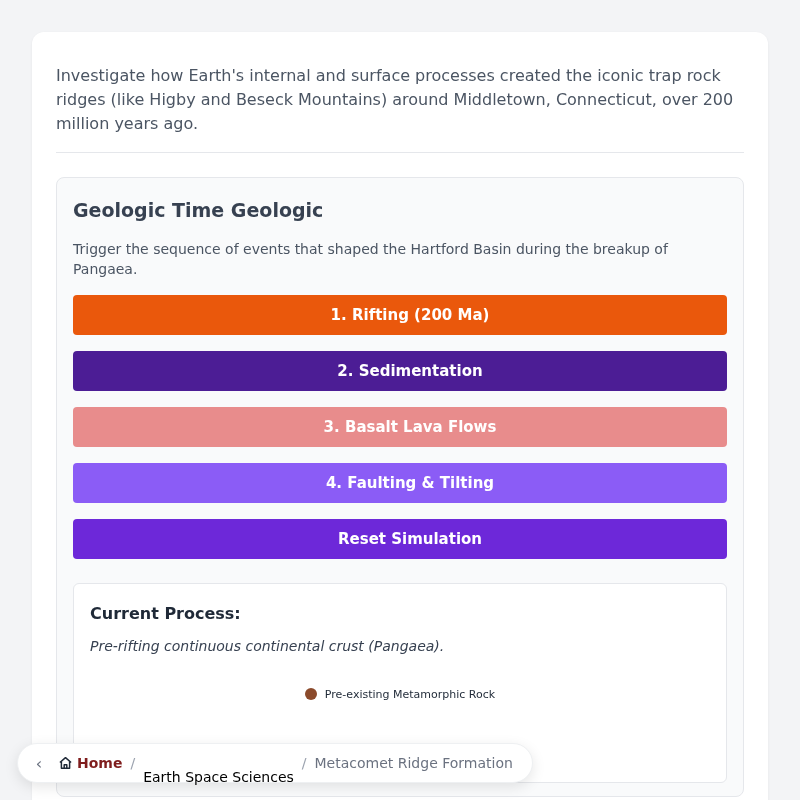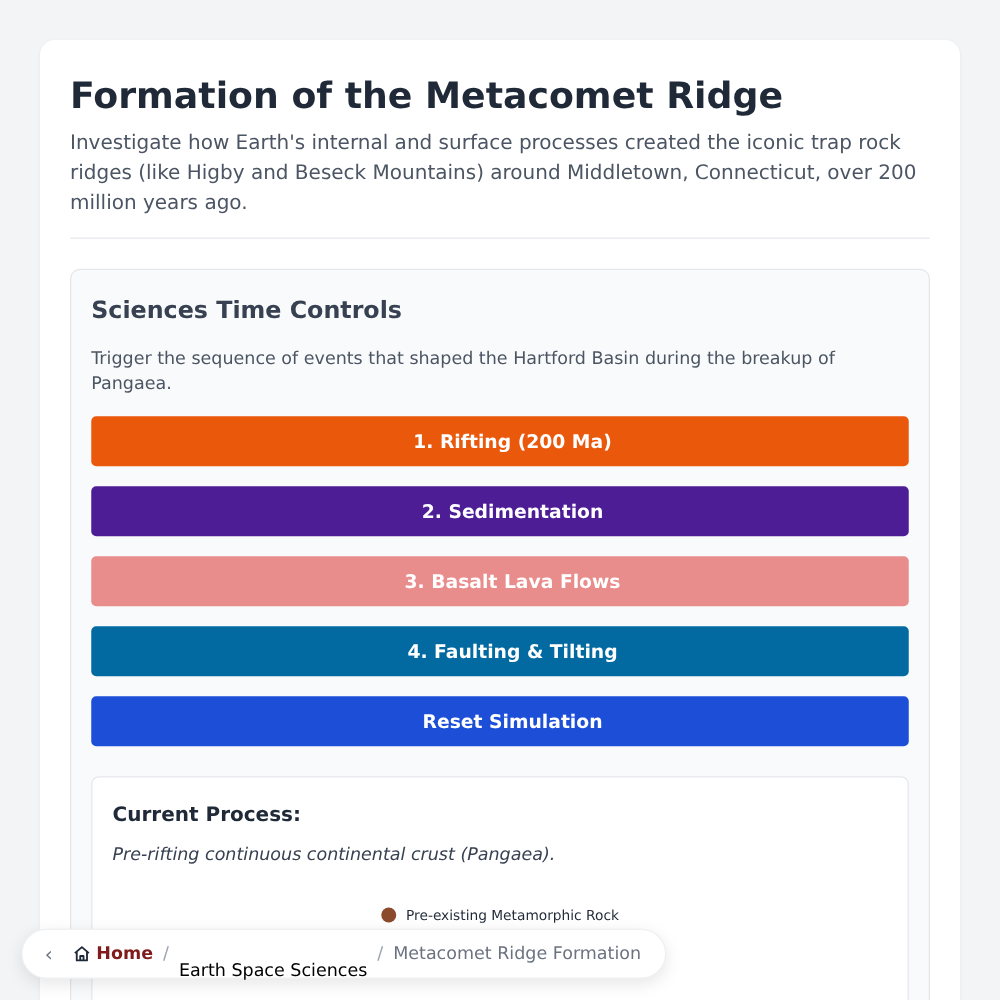--- a/index.html
+++ b/index.html
@@ -44,33 +44,32 @@
   .bc-home { display: flex; align-items: center; color: #7f1d1d; font-weight: 700; }
   .bc-home svg { margin-right: 4px; }
   .bc-sep { color: #9ca3af; margin: 0 8px; }
   .bc-link { color: #000000; margin-top: 28px; }
   .bc-current { color: #6b7280; }
 </style>
 </head>
 <body>
 
 <div class="card">
-  <h1>Formation of the Metacomet Ridge</h1>
   <p class="intro">Investigate how Earth's internal and surface processes created the iconic trap rock ridges (like Higby and Beseck Mountains) around Middletown, Connecticut, over 200 million years ago.</p>
   <div class="divider"></div>
 
   <div class="panel">
-    <h2>Sciences Time Controls</h2>
+    <h2>Geologic Time Geologic</h2>
     <p class="desc">Trigger the sequence of events that shaped the Hartford Basin during the breakup of Pangaea.</p>
 
     <button class="btn first" style="background:#ea580c">1. Rifting (200 Ma)</button>
     <button class="btn" style="background:#4c1d95">2. Sedimentation</button>
     <button class="btn" style="background:#e88c8c">3. Basalt Lava Flows</button>
-    <button class="btn" style="background:#0369a1">4. Faulting &amp; Tilting</button>
-    <button class="btn" style="background:#1d4ed8">Reset Simulation</button>
+    <button class="btn" style="background:#8b5cf6">4. Faulting &amp; Tilting</button>
+    <button class="btn" style="background:#6d28d9">Reset Simulation</button>
 
     <div class="status">
       <h3>Current Process:</h3>
       <p class="process">Pre-rifting continuous continental crust (Pangaea).</p>
       <div class="legend">
         <div class="legend-item">
           <span class="dot" style="background:#8b4a2b"></span>
           <span>Pre-existing Metamorphic Rock</span>
         </div>
 

